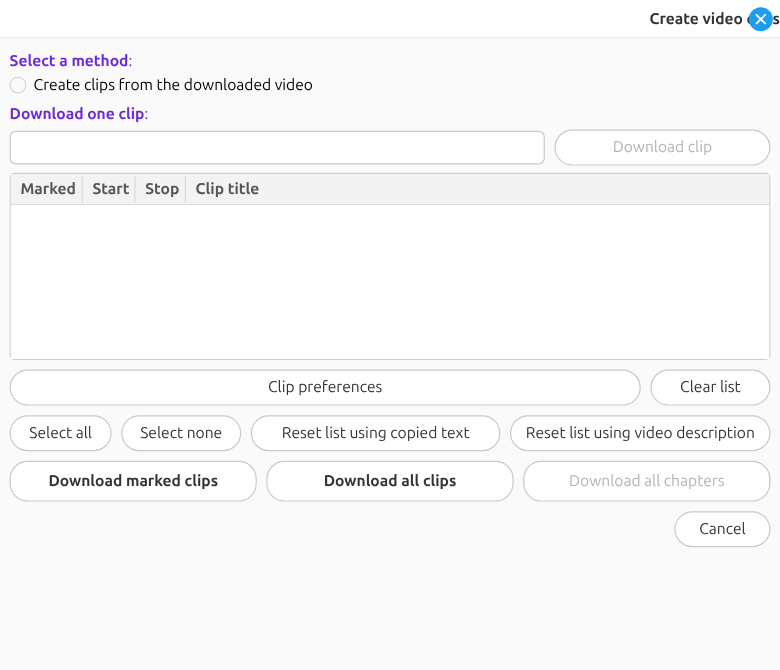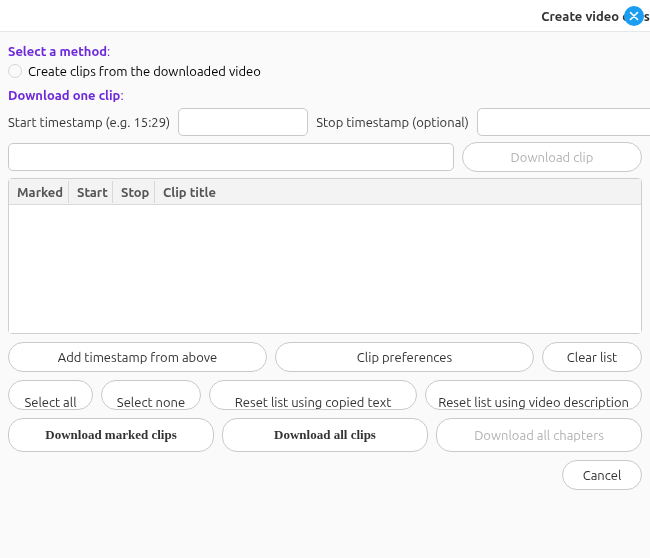--- a/index.html
+++ b/index.html
@@ -107,21 +107,21 @@
     padding: 0 12px;
     font-size: 13px;
     color: #333;
     display: inline-flex;
     align-items: center;
     justify-content: center;
     cursor: pointer;
     white-space: nowrap;
   }
   .btn.disabled { color: #b3b3b3; cursor: default; }
-  .btn.bold { font-weight: 700; font-family: Liberation Serif, serif; }
+  .btn.bold { font-weight: 700; }
   .table {
     border: 1px solid #cfcfcf;
     border-radius: 4px;
     background: #fff;
     margin-top: 2px;
   }
   .thead {
     display: flex;
     background: #f3f3f3;
     border-bottom: 1px solid #d9d9d9;
@@ -141,21 +141,21 @@
   .tbody {
     height: 128px;
     background: #fff;
   }
   .btn-row {
     display: flex;
     gap: 8px;
     margin-top: 8px;
   }
   .btn-row .btn { flex: 1; }
-  .btn-row.autow .btn { flex: 0 0 auto; align-items: flex-end; }
+  .btn-row.autow .btn { flex: 0 0 auto; }
   .btn-row3 { display: flex; gap: 8px; margin-top: 8px; }
   .btn-row3 .btn { flex: 1; height: 34px; }
   .footer {
     display: flex;
     justify-content: flex-end;
     margin-top: 8px;
   }
   .footer .btn { min-width: 80px; }
 </style>
 </head>
@@ -182,26 +182,20 @@
         <span class="dot"></span>
         <span>Create clips from the downloaded video</span>
       </div>
     </div>
   </div>
 
   <div class="section-label" style="margin-top:10px">
     <span>Download one clip</span><span class="colon">:</span>
   </div>
 
-  <div class="field-row">
-    <span class="field-label">Start timestamp (e.g. 15:29)</span>
-    <input class="text" style="width: 130px;">
-    <span class="field-label">Stop timestamp (optional)</span>
-    <input class="text" style="flex: 1 1 0%;">
-  </div>
 
   <div class="field-row">
     <input class="text" style="flex: 1 1 0%;">
     <div class="btn disabled" style="width:180px">
       <span>Download clip</span>
     </div>
   </div>
 
 
   <div class="table">
@@ -209,23 +203,20 @@
       <div class="th" style="width:60px">Marked</div>
       <div class="th" style="width:44px">Start</div>
       <div class="th" style="width:42px">Stop</div>
       <div class="th">Clip title</div>
     </div>
     <div class="tbody"></div>
   </div>
 
   <div class="btn-row">
     <div class="btn">
-        <span>Add timestamp from above</span>
-      </div>
-    <div class="btn">
         <span>Clip preferences</span>
       </div>
     <div class="btn" style="flex:0 0 100px">
         <span>Clear list</span>
       </div>
   </div>
 
   <div class="btn-row autow">
     <div class="btn" style="width:85px">
         <span>Select all</span>

